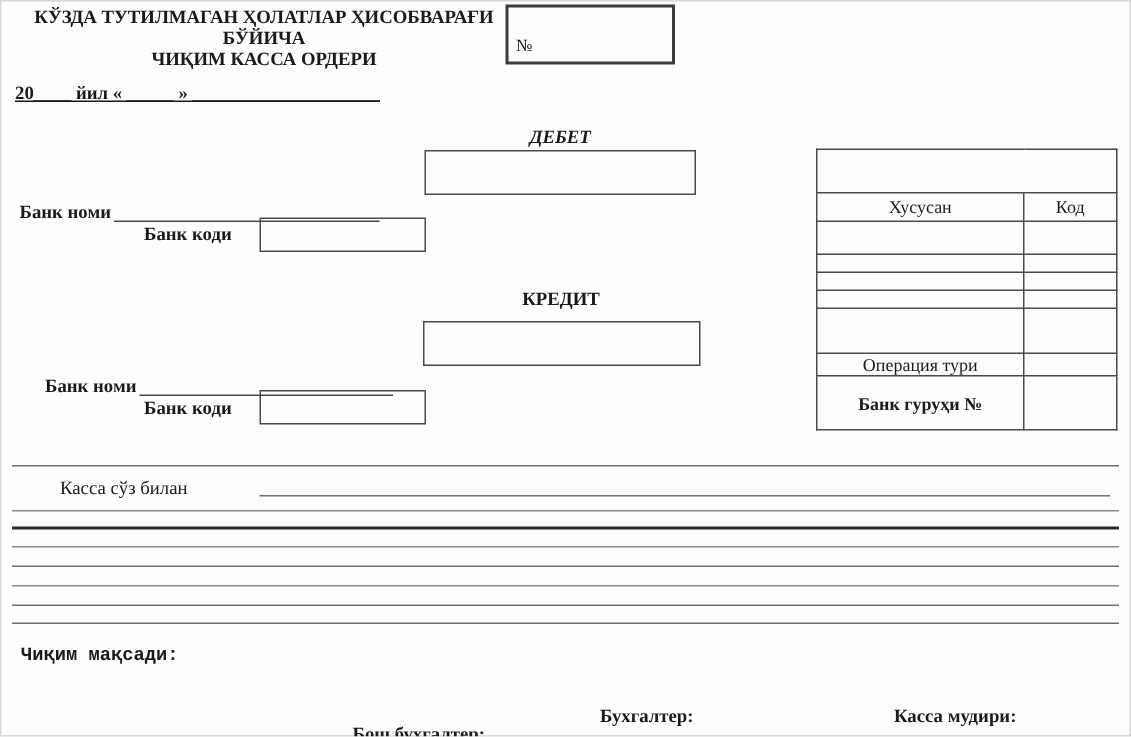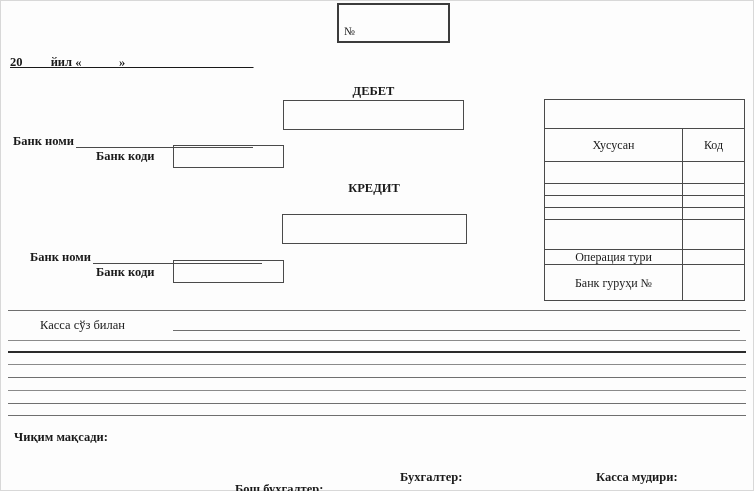--- a/index.html
+++ b/index.html
@@ -38,42 +38,47 @@
     padding:0 2px;
     overflow:hidden;
   }
   .nolineheight{line-height:1;}
 </style>
 </head>
 <body>
 
 <div class="page">
 
+  <div class="abs center bold t12" style="left:8px;top:4px;width:336px;">
+    <div>КЎЗДА ТУТИЛМАГАН ҲОЛАТЛАР ҲИСОБВАРАҒИ</div>
+    <div>БЎЙИЧА</div>
+    <div>ЧИҚИМ КАССА ОРДЕРИ</div>
+  </div>
 
   <div class="abs numbox" style="left:337px;top:3px;width:109px;height:36px;">
     <span class="abs t11" style="left:5px;bottom:3px;">№</span>
     <span class="abs t11" style="left:22px;bottom:3px;"></span>
   </div>
 
   <div class="abs bold t12" style="left:10px;top:55px;text-decoration:underline;">20____  йил  «  _____  »  ____________________</div>
 
-  <div class="abs center bold t12" style="left:283px;top:84px;width:181px;">ДЕБЕТ</div>
+  <div class="abs center bold t12" style="left:283px;top:84px;width:181px;font-style:italic;">ДЕБЕТ</div>
   <div class="abs box" style="left:283px;top:100px;width:179px;height:28px;">
     <span class="t12"></span>
   </div>
   <div class="abs flexrow" style="left:13px;top:112px;width:240px;height:15px;">
     <span class="bold t12">Банк номи</span>
     <span class="write-line"></span>
   </div>
   <div class="abs bold t12" style="left:96px;top:149px;">Банк коди</div>
   <div class="abs box" style="left:173px;top:145px;width:109px;height:21px;">
     <span class="t12"></span>
   </div>
 
-  <div class="abs center bold t12" style="left:282px;top:181px;width:184px;">КРЕДИТ</div>
+  <div class="abs center bold t12" style="left:282px;top:192px;width:184px;">КРЕДИТ</div>
   <div class="abs box" style="left:282px;top:214px;width:183px;height:28px;">
     <span class="t12"></span>
   </div>
   <div class="abs flexrow" style="left:30px;top:228px;width:232px;height:15px;">
     <span class="bold t12">Банк номи</span>
     <span class="write-line"></span>
   </div>
   <div class="abs bold t12" style="left:96px;top:265px;">Банк коди</div>
   <div class="abs box" style="left:173px;top:260px;width:109px;height:21px;">
     <span class="t12"></span>
@@ -82,21 +87,21 @@
   <div class="abs" style="left:544px;top:99px;">
     <table class="summa">
       <colgroup>
           <col style="width:138px;">
           <col style="width:62px;">
         </colgroup>
       <tbody>
           <tr style="height:29px;">
         <td colspan="2"></td>
       </tr>
-      <tr style="height:33px;margin-top:24px;">
+      <tr style="height:19px;margin-top:24px;">
         <td class="nolineheight">Хусусан</td>
         <td class="nolineheight">Код</td>
       </tr>
       <tr style="height:22px;">
             <td></td>
             <td></td>
           </tr>
       <tr style="height:12px;">
             <td></td>
             <td></td>
@@ -110,40 +115,40 @@
             <td></td>
           </tr>
       <tr style="height:30px;">
             <td></td>
             <td></td>
           </tr>
       <tr style="height:15px;">
         <td class="nolineheight">Операция тури</td>
         <td></td>
       </tr>
-      <tr style="height:36px;">
+      <tr style="height:36px;font-weight:bold;">
         <td class="nolineheight">Банк гуруҳи №</td>
         <td></td>
       </tr>
     </tbody>
       </table>
   </div>
 
   <div class="abs hline med" style="left:8px;top:310px;width:738px;"></div>
   <div class="abs t12" style="left:40px;top:318px;">Касса сўз билан</div>
   <div class="abs hline med" style="left:173px;top:330px;width:567px;"></div>
 
   <div class="abs hline" style="left:8px;top:340px;width:738px;"></div>
   <div class="abs hline dark" style="left:8px;top:351px;width:738px;"></div>
   <div class="abs hline" style="left:8px;top:364px;width:738px;"></div>
   <div class="abs hline med" style="left:8px;top:377px;width:738px;"></div>
   <div class="abs hline" style="left:8px;top:390px;width:738px;"></div>
   <div class="abs hline med" style="left:8px;top:403px;width:738px;"></div>
   <div class="abs hline med" style="left:8px;top:415px;width:738px;"></div>
 
-  <div class="abs bold t12" style="left:14px;top:430px;">Чиқим мақсади:</div>
+  <div class="abs bold t12" style="left:14px;top:430px;font-family:Liberation Mono, monospace;">Чиқим мақсади:</div>
   <span class="abs t12" style="left:110px;top:430px;"></span>
 
   <div class="abs bold t12" style="left:235px;top:482px;">Бош бухгалтер:</div>
   <div class="abs bold t12" style="left:400px;top:470px;">Бухгалтер:</div>
   <div class="abs bold t12" style="left:552px;top:470px;margin-left:44px;">Касса мудири:</div>
 
 </div>
 
 </body></html>

